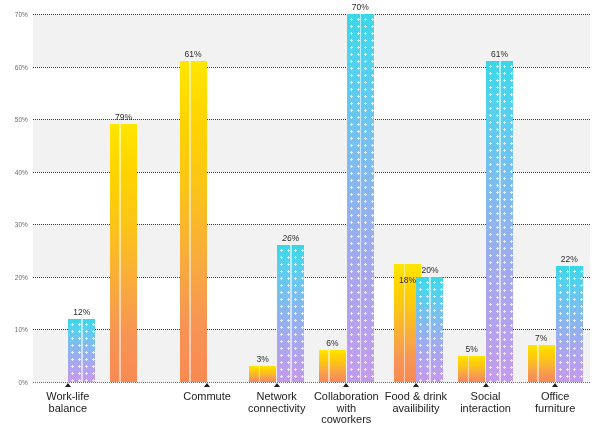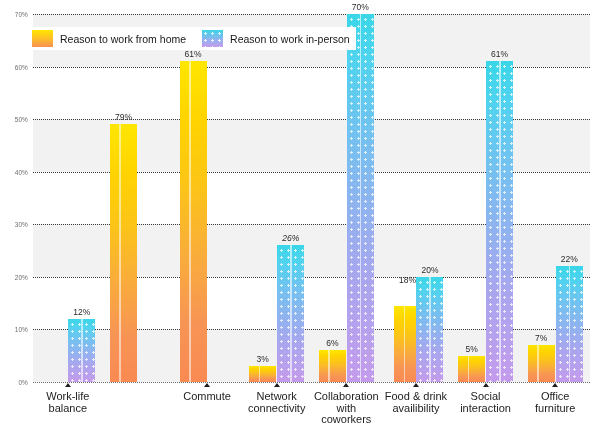--- a/index.html
+++ b/index.html
@@ -198,21 +198,21 @@
           <div class="fill"></div>
           <div class="bar-label" style="bottom: 33.5429px;">6%</div>
         </div>
         <div class="bar office" style="height: 368px; width: 27px; left: 35.3125px;">
           <div class="fill"></div>
           <div class="dots"></div>
           <div class="bar-label" style="bottom: 370px;">70%</div>
         </div>
       </div>
       <div class="group" style="left: 348.125px; width: 69.625px;">
-        <div class="bar home" style="height: 76px; width: 27px; left: 13px;">
+        <div class="bar home" style="height: 118px; width: 27px; left: 13px;">
           <div class="fill"></div>
           <div class="bar-label" style="bottom: 96.6286px;">18%</div>
         </div>
         <div class="bar office" style="height: 105.143px; width: 27px; left: 35.3125px;">
           <div class="fill"></div>
           <div class="dots"></div>
           <div class="bar-label" style="bottom: 107.143px;">20%</div>
         </div>
       </div>
       <div class="group" style="left: 417.75px; width: 69.625px;">
@@ -248,24 +248,14 @@
       <div class="xcat" style="left: 278.5px; width: 69.625px; padding-top: 7px;">Collaboration
 with coworkers<span class="xmark"></span></div>
       <div class="xcat" style="left: 348.125px; width: 69.625px; padding-top: 7px;">Food &amp; drink
 availibility<span class="xmark"></span></div>
       <div class="xcat" style="left: 417.75px; width: 69.625px; padding-top: 7px;">Social
 interaction<span class="xmark"></span></div>
       <div class="xcat" style="left: 487.375px; width: 69.625px; padding-top: 7px;">Office
 furniture<span class="xmark"></span></div>
     </div>
 
-  <div id="legend">
-    <div class="legend-item">
-      <span class="swatch home"></span>
-      <span class="legend-label">Reason to work from home</span>
-    </div>
-    <div class="legend-item">
-      <span class="swatch office"></span>
-      <span class="legend-label">Reason to work in-person</span>
-    </div>
-  </div>
 
 </div>
 
 </body></html>

